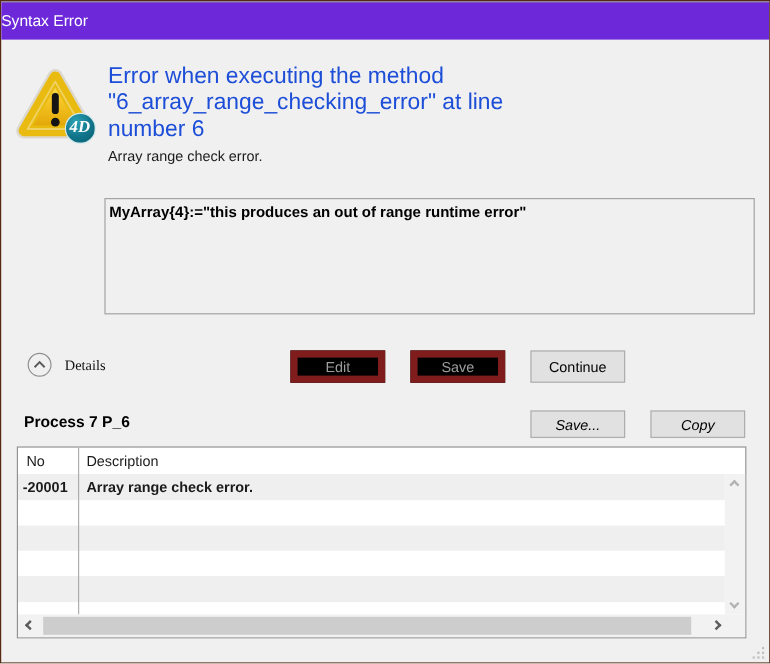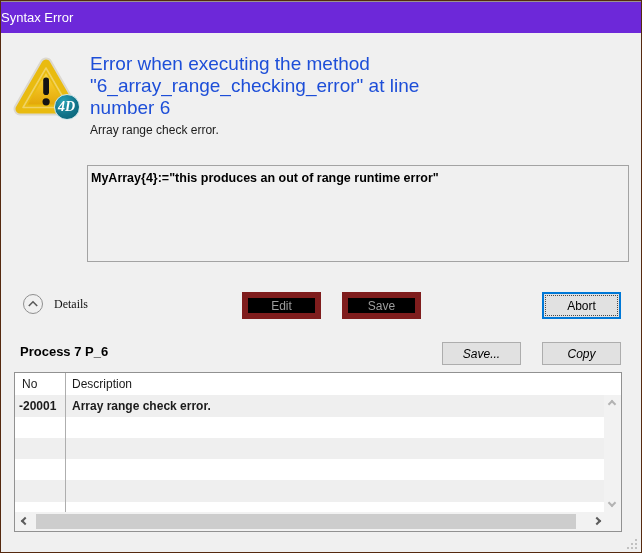--- a/index.html
+++ b/index.html
@@ -183,21 +183,21 @@
   <div class="details">
     <svg width="22" height="22" viewBox="0 0 22 22">
       <circle cx="11" cy="11" r="9.5" fill="#f0f0f0" stroke="#8f8f8f" stroke-width="1"></circle>
       <path d="M6.8 13 L11 8.8 L15.2 13" fill="none" stroke="#5a5a5a" stroke-width="1.6"></path>
     </svg>
     <span class="details-label">Details</span>
   </div>
 
   <div class="btn disabled btn-edit">Edit</div>
   <div class="btn disabled btn-trace">Save</div>
-  <div class="btn focus-default btn-abort">Abort</div>
+  <div class="btn enabled btn-continue">Continue</div>
 
   <div class="process-title">Process 7 P_6</div>
 
   <div class="btn enabled btn-small btn-save">Save...</div>
   <div class="btn enabled btn-small btn-copy">Copy</div>
 
   <div class="etable">
     <div class="th th-no">No</div>
     <div class="th th-desc">Description</div>
 

